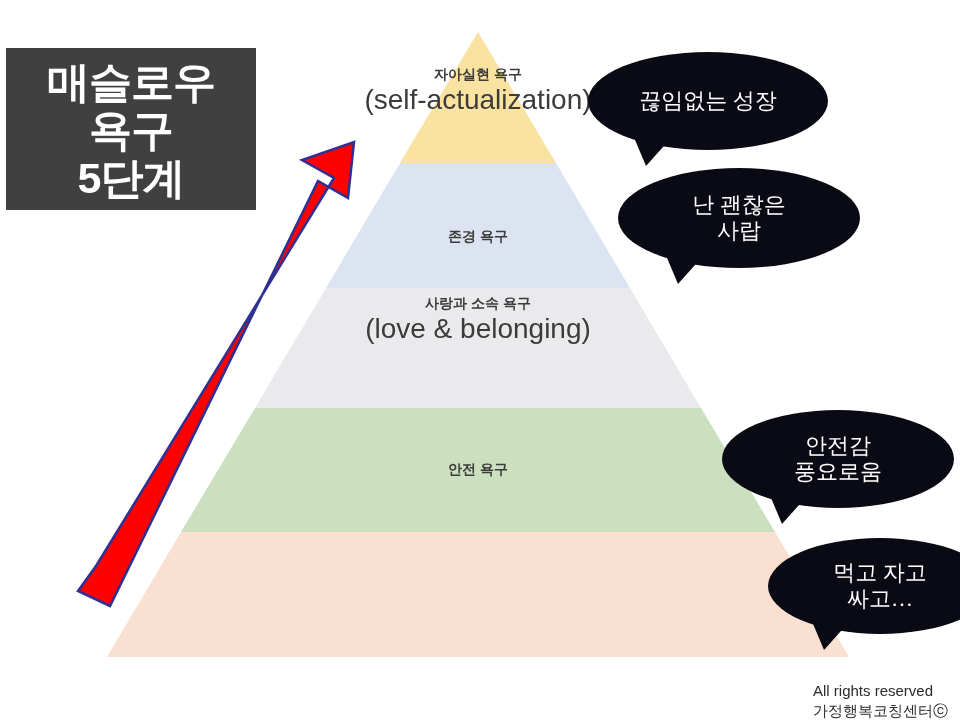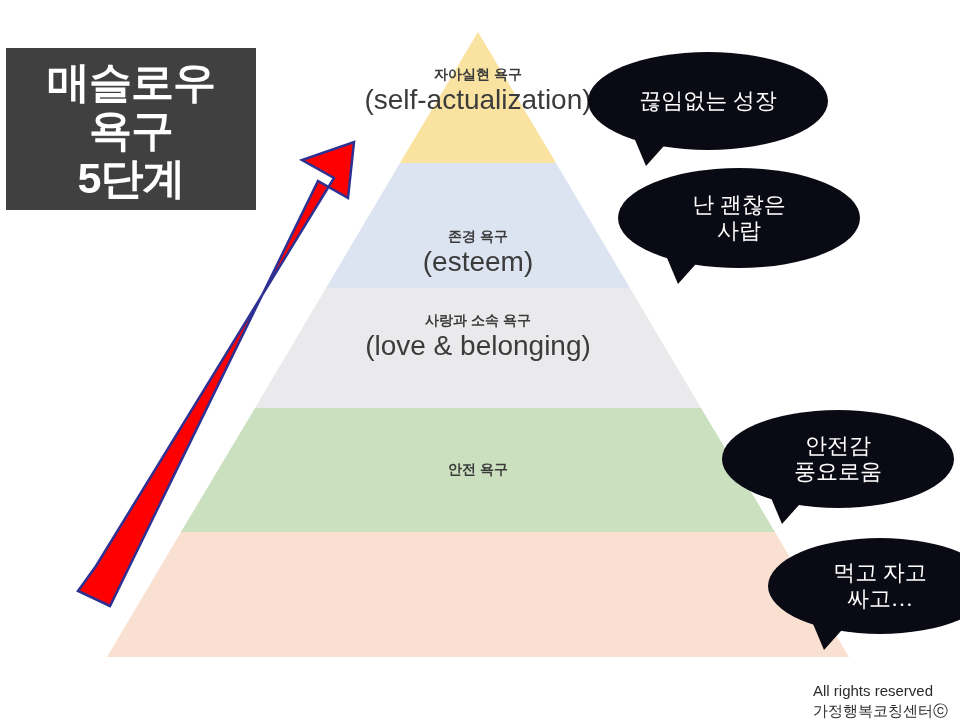--- a/index.html
+++ b/index.html
@@ -70,21 +70,21 @@
     display: block;
   }
   .tier-label .en {
     font-size: 28px;
     font-weight: normal;
     display: block;
   }
 
   #tier-label-0 { left: 318px; top: 66px;  width: 320px; }
   #tier-label-1 { left: 318px; top: 192px; width: 320px; margin-top: 36px; }
-  #tier-label-2 { left: 298px; top: 312px; width: 360px; }
+  #tier-label-2 { left: 298px; top: 295px; width: 360px; }
   #tier-label-3 { left: 318px; top: 433px; width: 320px; margin-top: 28px; }
   #tier-label-4 { left: 288px; top: 558px; width: 380px; }
 
   
   .bubble {
     position: absolute;
   }
   .bubble .ellipse {
     position: absolute;
     left: 0; top: 0;
@@ -151,21 +151,20 @@
     <span class="tline">5단계</span>
   </div>
 
   <div class="tier-label" id="tier-label-0">
     <span class="ko">자아실현 욕구</span>
     <span class="en">(self-actualization)</span>
   </div>
 
   <div class="tier-label" id="tier-label-1">
     <span class="ko">존경 욕구</span>
-    <span class="en">(esteem)</span>
   </div>
 
   <div class="tier-label" id="tier-label-2">
     <span class="ko">사랑과 소속 욕구</span>
     <span class="en">(love &amp; belonging)</span>
   </div>
 
   <div class="tier-label" id="tier-label-3">
     <span class="ko">안전 욕구</span>
   </div>

